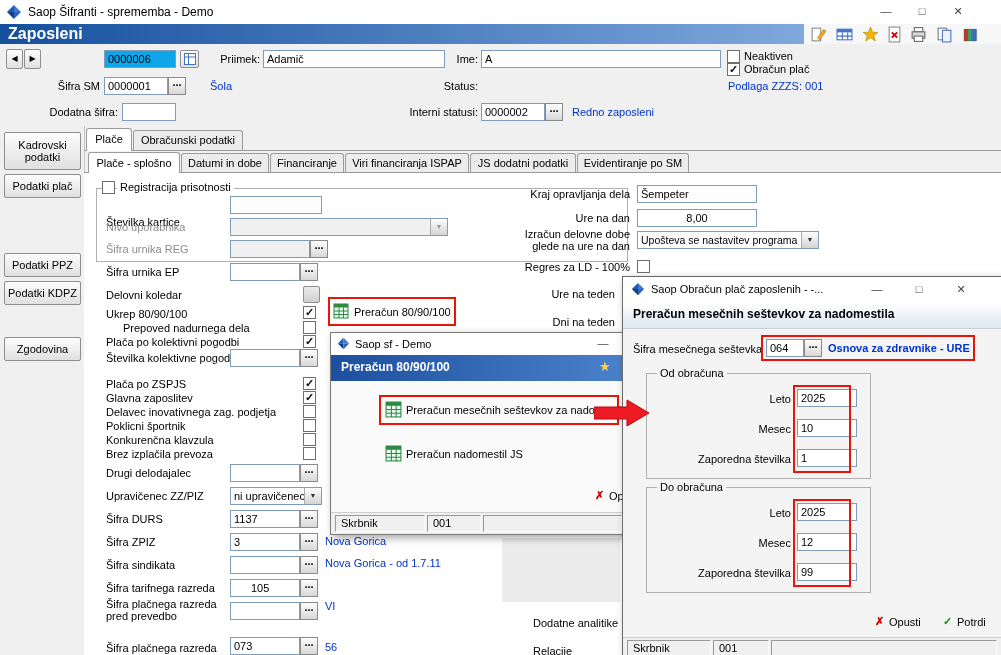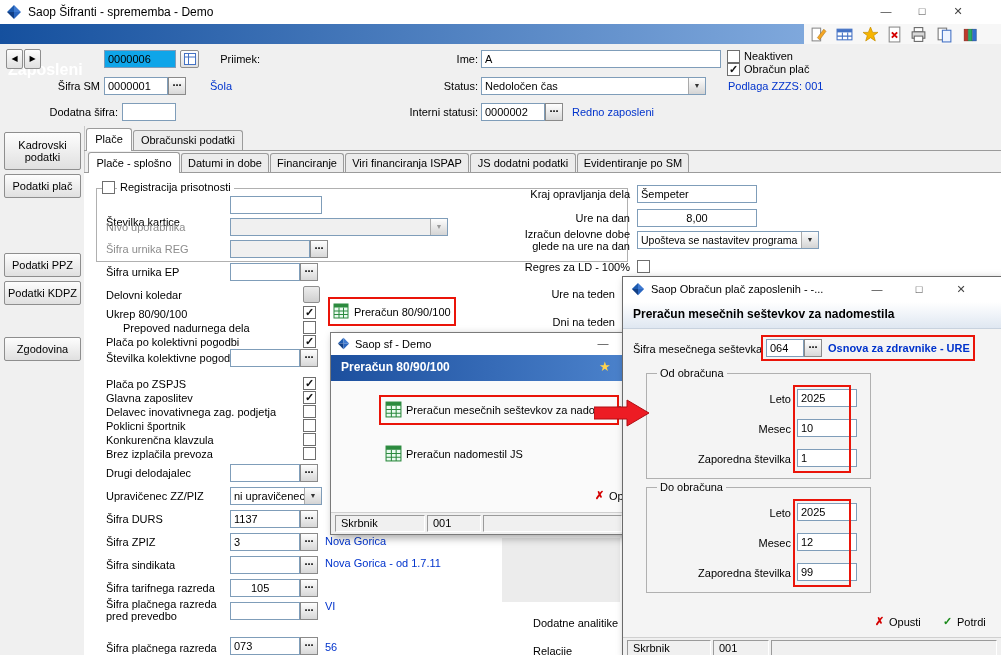--- a/index.html
+++ b/index.html
@@ -83,21 +83,21 @@
       <path d="M1 8 L8 8 L8 15 Z" fill="#123f85"></path>
         <path d="M15 8 L8 8 L8 15 Z" fill="#2a66c0"></path>
     </svg>
     <div class="lbl" style="left:28px;top:6px;font-size:12px;">Saop Šifranti - sprememba - Demo</div>
     <div class="winbtn" style="left:872px;top:2px;">—</div>
     <div class="winbtn" style="left:908px;top:2px;">□</div>
     <div class="winbtn" style="left:944px;top:2px;">✕</div>
   </div>
 
   <div class="abs" style="left:0;top:24px;width:804px;height:20px;background:linear-gradient(to right,#15509e,#7fa8dc);">
-    <div class="lbl bold" style="left:8px;top:3px;color:#fff;font-size:16px;margin-top:36px;">Zaposleni</div>
+    <div class="lbl bold" style="left:8px;top:3px;color:#fff;font-size:16px;">Zaposleni</div>
   </div>
   <div class="abs" style="left:804px;top:24px;width:197px;height:20px;background:#f7f7f7;">
     <svg class="icon" style="position:absolute;left:6px;top:2px;" width="17" height="17" viewBox="0 0 16 16">
       <rect x="2" y="2" width="8" height="12" fill="#fff" stroke="#8a8a8a"></rect>
       <path d="M7 11 L13 3 L15 5 L9 13 Z" fill="#f5a623" stroke="#b07818" stroke-width="0.6"></path>
     </svg>
     <svg class="icon" style="position:absolute;left:32px;top:2px;" width="17" height="17" viewBox="0 0 16 16">
       <rect x="1" y="3" width="14" height="10" fill="#fff" stroke="#4472c4"></rect>
       <rect x="1" y="3" width="14" height="3" fill="#4472c4"></rect>
       <path d="M6 6 V13 M11 6 V13 M1 9.5 H15" stroke="#4472c4" fill="none"></path>
@@ -135,40 +135,37 @@
   <div class="lbl lblr" style="left:40px;top:53px;width:60px;padding-left:40px;">Šifra</div>
   <div class="inp yellow" style="left:104px;top:50px;width:72px;">0000006</div>
   <div class="btn3d" style="left:180px;top:50px;width:19px;height:18px;">
     <svg width="12" height="12" viewBox="0 0 12 12">
       <rect x="0.5" y="0.5" width="11" height="11" fill="#fff" stroke="#4472c4"></rect>
       <path d="M0.5 4 H11.5 M4.5 0.5 V11.5" stroke="#4472c4"></path>
     </svg>
   </div>
 
   <div class="lbl lblr" style="left:200px;top:53px;width:60px;">Priimek:</div>
+  <div class="inp" style="left:263px;top:50px;width:182px;">Adamič</div>
   <div class="lbl lblr" style="left:448px;top:53px;width:30px;">Ime:</div>
   <div class="inp" style="left:481px;top:50px;width:240px;">A</div>
 
   <div class="cb" style="left:727px;top:50px;"></div>
   <div class="lbl" style="left:744px;top:50px;">Neaktiven</div>
   <div class="cb" style="left:727px;top:63px;">
       <span>✓</span>
     </div>
   <div class="lbl" style="left:744px;top:63px;">Obračun plač</div>
 
   <div class="lbl lblr" style="left:30px;top:80px;width:70px;">Šifra SM</div>
   <div class="inp" style="left:104px;top:77px;width:64px;">0000001</div>
   <div class="dots" style="left:168px;top:77px;">...</div>
   <div class="lbl blue" style="left:210px;top:80px;">Šola</div>
 
   <div class="lbl lblr" style="left:430px;top:80px;width:48px;">Status:</div>
-  <div class="combo" style="left:481px;top:77px;width:225px;">
-    <span>Nedoločen čas</span>
-    <span class="arr">▼</span>
-  </div>
   <div class="lbl blue" style="left:728px;top:80px;">Podlaga ZZZS: 001</div>
 
   <div class="lbl lblr" style="left:30px;top:106px;width:88px;">Dodatna šifra:</div>
   <div class="inp" style="left:122px;top:103px;width:54px;"></div>
   <div class="lbl lblr" style="left:398px;top:106px;width:80px;">Interni statusi:</div>
   <div class="inp" style="left:481px;top:103px;width:64px;">0000002</div>
   <div class="dots" style="left:545px;top:103px;">...</div>
   <div class="lbl blue" style="left:572px;top:106px;">Redno zaposleni</div>
 
   <div class="abs" style="left:0;top:126px;width:84px;height:529px;background:#f0f0f0;border-right:1px solid #c8c8c8;">

